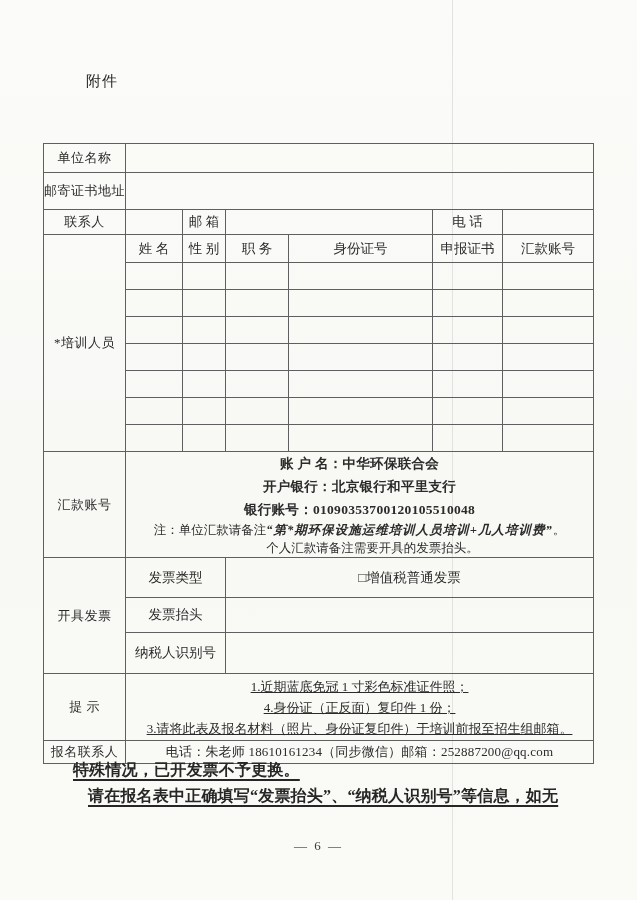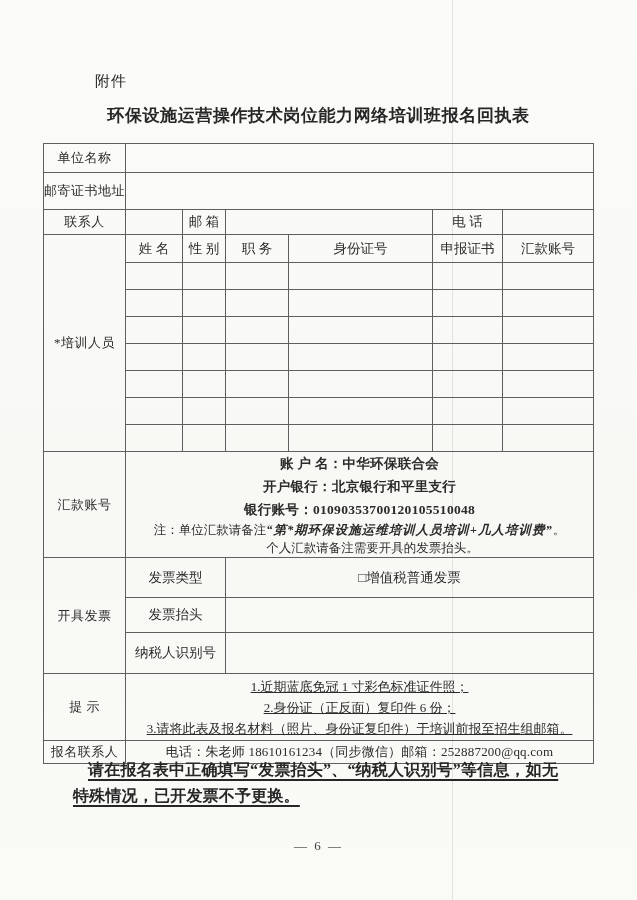--- a/index.html
+++ b/index.html
@@ -11,21 +11,21 @@
     background:linear-gradient(180deg,#fbfbf9 0%,#f8f8f5 55%,#fafaf7 100%);
     font-family:"Liberation Serif","DejaVu Serif",serif;
     color:#262626;
     overflow:hidden;
   }
   .fold-line {
     position:absolute; left:452px; top:0; width:1px; height:900px;
     background:#e2e2de;
   }
   .attachment {
-    position:absolute; left:95px; top:72px;
+    position:absolute; left:86px; top:72px;
     font-size:15px; letter-spacing:1px;
   }
   .doc-title {
     position:absolute; left:0; top:104px; width:100%;
     text-align:center; font-size:17px; font-weight:bold; letter-spacing:0.6px;
   }
   table.form {
     position:absolute; left:43px; top:143px;
     width:550px; table-layout:fixed; border-collapse:collapse;
     font-size:13.5px; color:#2b2b2b;
@@ -76,21 +76,20 @@
 </style>
 </head>
 <body>
 
 <div class="page">
 
   <div class="fold-line"></div>
 
   <div class="attachment">附件</div>
 
-  <div class="doc-title">环保设施运营操作技术岗位能力网络培训班报名回执表</div>
 
   <table class="form">
     <colgroup>
       <col style="width:82px">
         <col style="width:57px">
         <col style="width:43px">
       <col style="width:63px">
         <col style="width:144px">
         <col style="width:70px">
       <col style="width:91px">
@@ -205,32 +204,32 @@
       </tr>
       <tr class="r-inv3">
         <td colspan="2">纳税人识别号</td>
         <td colspan="4"></td>
       </tr>
 
       <tr class="r-tips">
         <td class="label-col">提 示</td>
         <td colspan="6" class="tips-cell">
           <div>1.近期蓝底免冠 1 寸彩色标准证件照；</div>
-          <div>2.身份证（正反面）复印件 6 份；</div>
+          <div>4.身份证（正反面）复印件 1 份；</div>
           <div>3.请将此表及报名材料（照片、身份证复印件）于培训前报至招生组邮箱。</div>
         </td>
       </tr>
 
       <tr class="r-reg">
         <td class="label-col">报名联系人</td>
         <td colspan="6" class="reg-cell">电话：朱老师 18610161234（同步微信）邮箱：252887200@qq.com</td>
       </tr>
     </tbody>
   </table>
 
   <div class="footer-note">
+    <span class="line">特殊情况，已开发票不予更换。</span>
     <span class="line line1">请在报名表中正确填写“发票抬头”、“纳税人识别号”等信息，如无</span>
-    <span class="line">特殊情况，已开发票不予更换。</span>
   </div>
 
   <div class="page-number">— 6 —</div>
 
 </div>
 
 </body></html>

